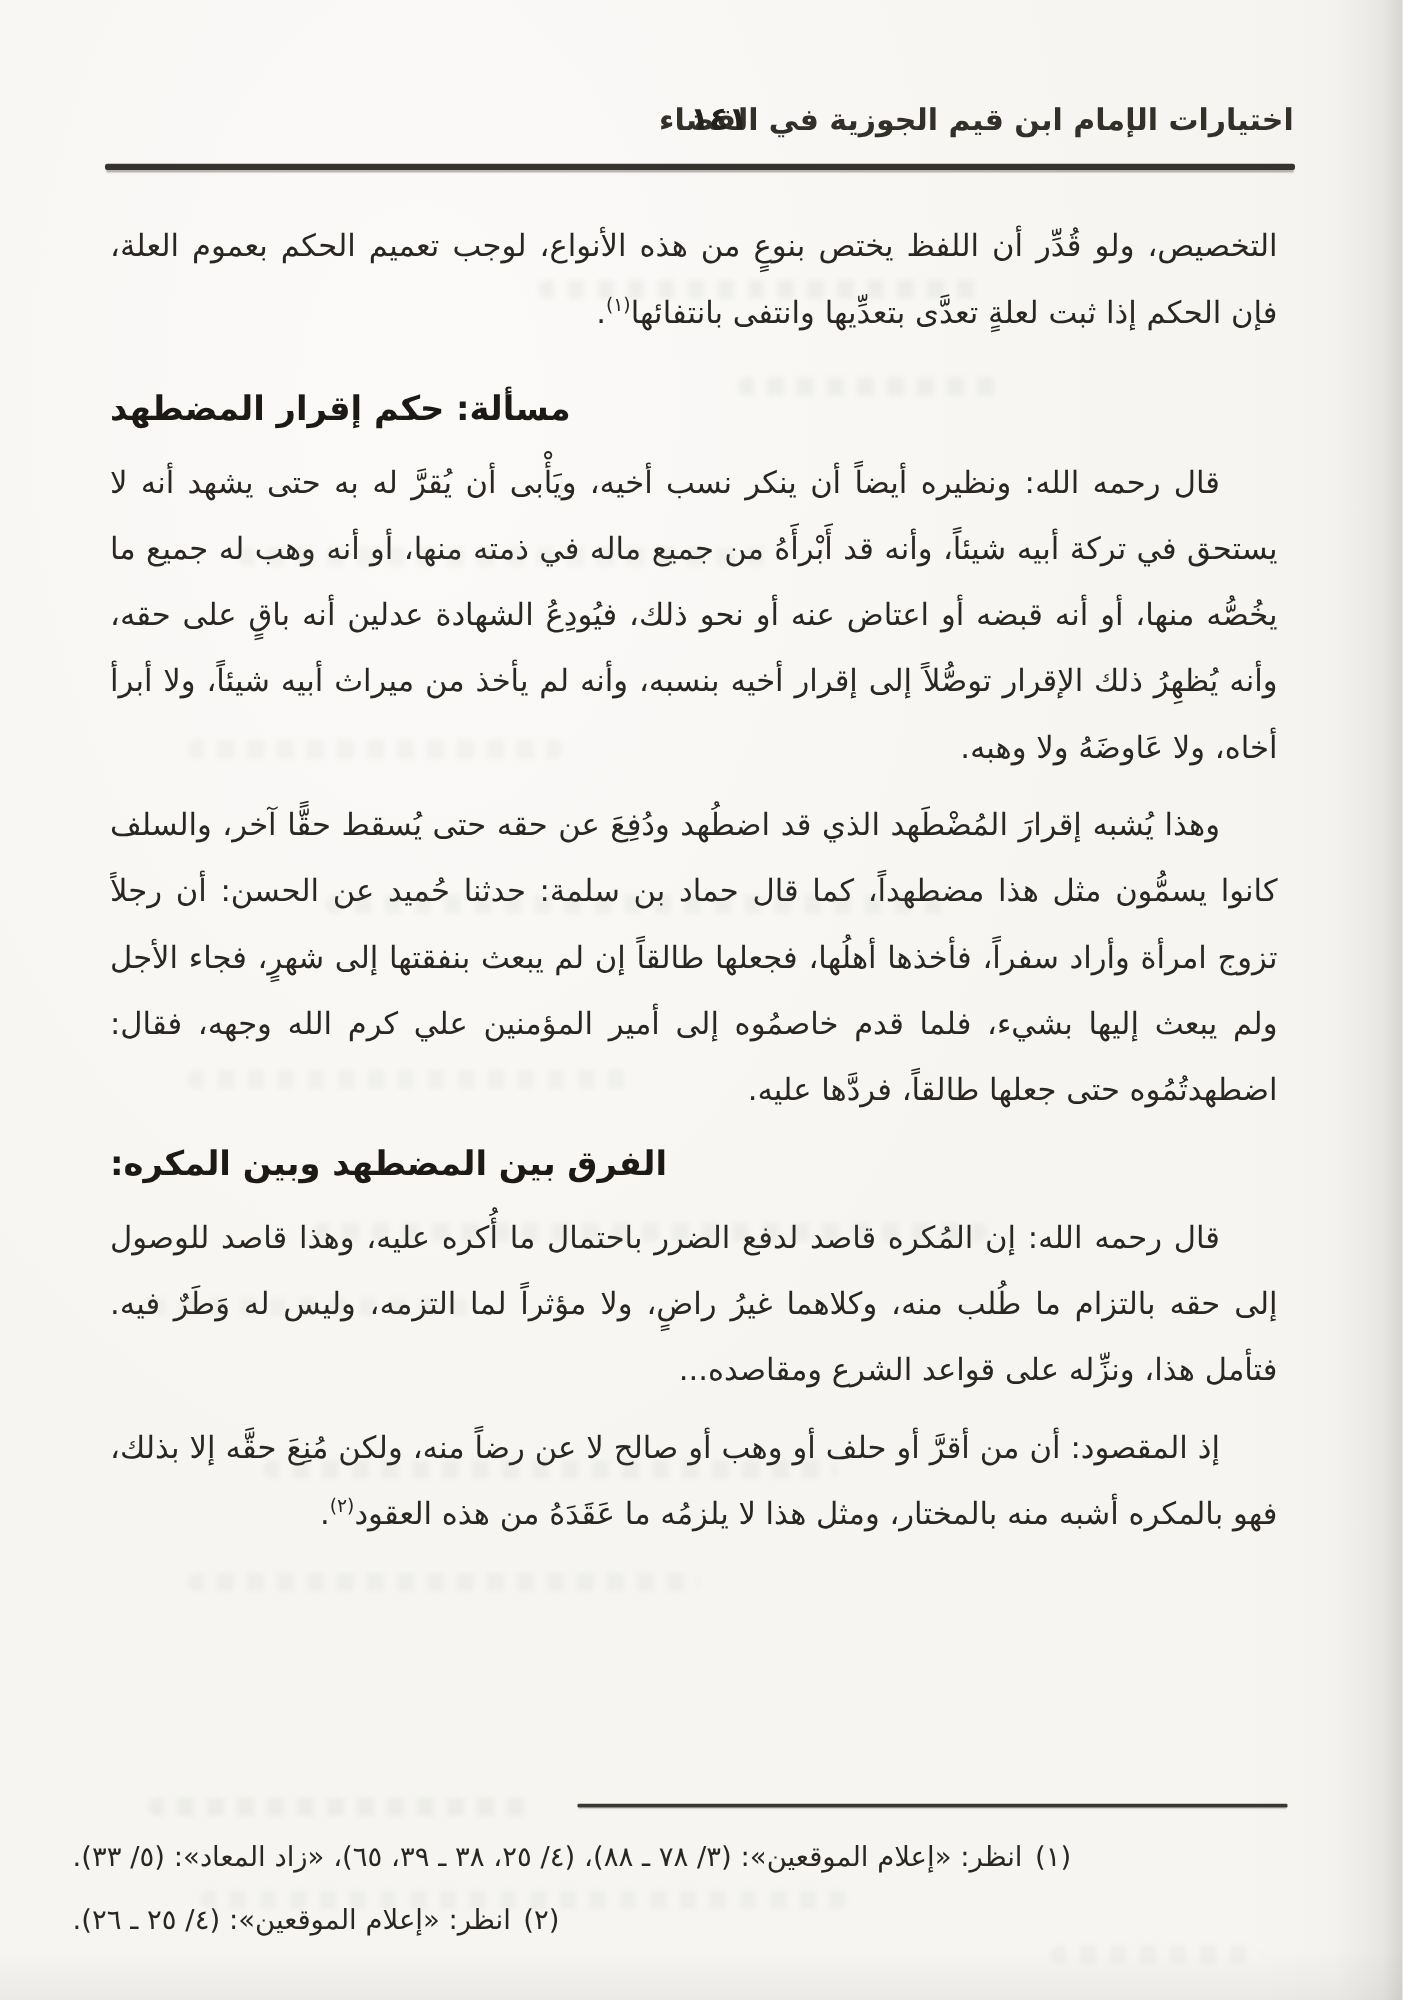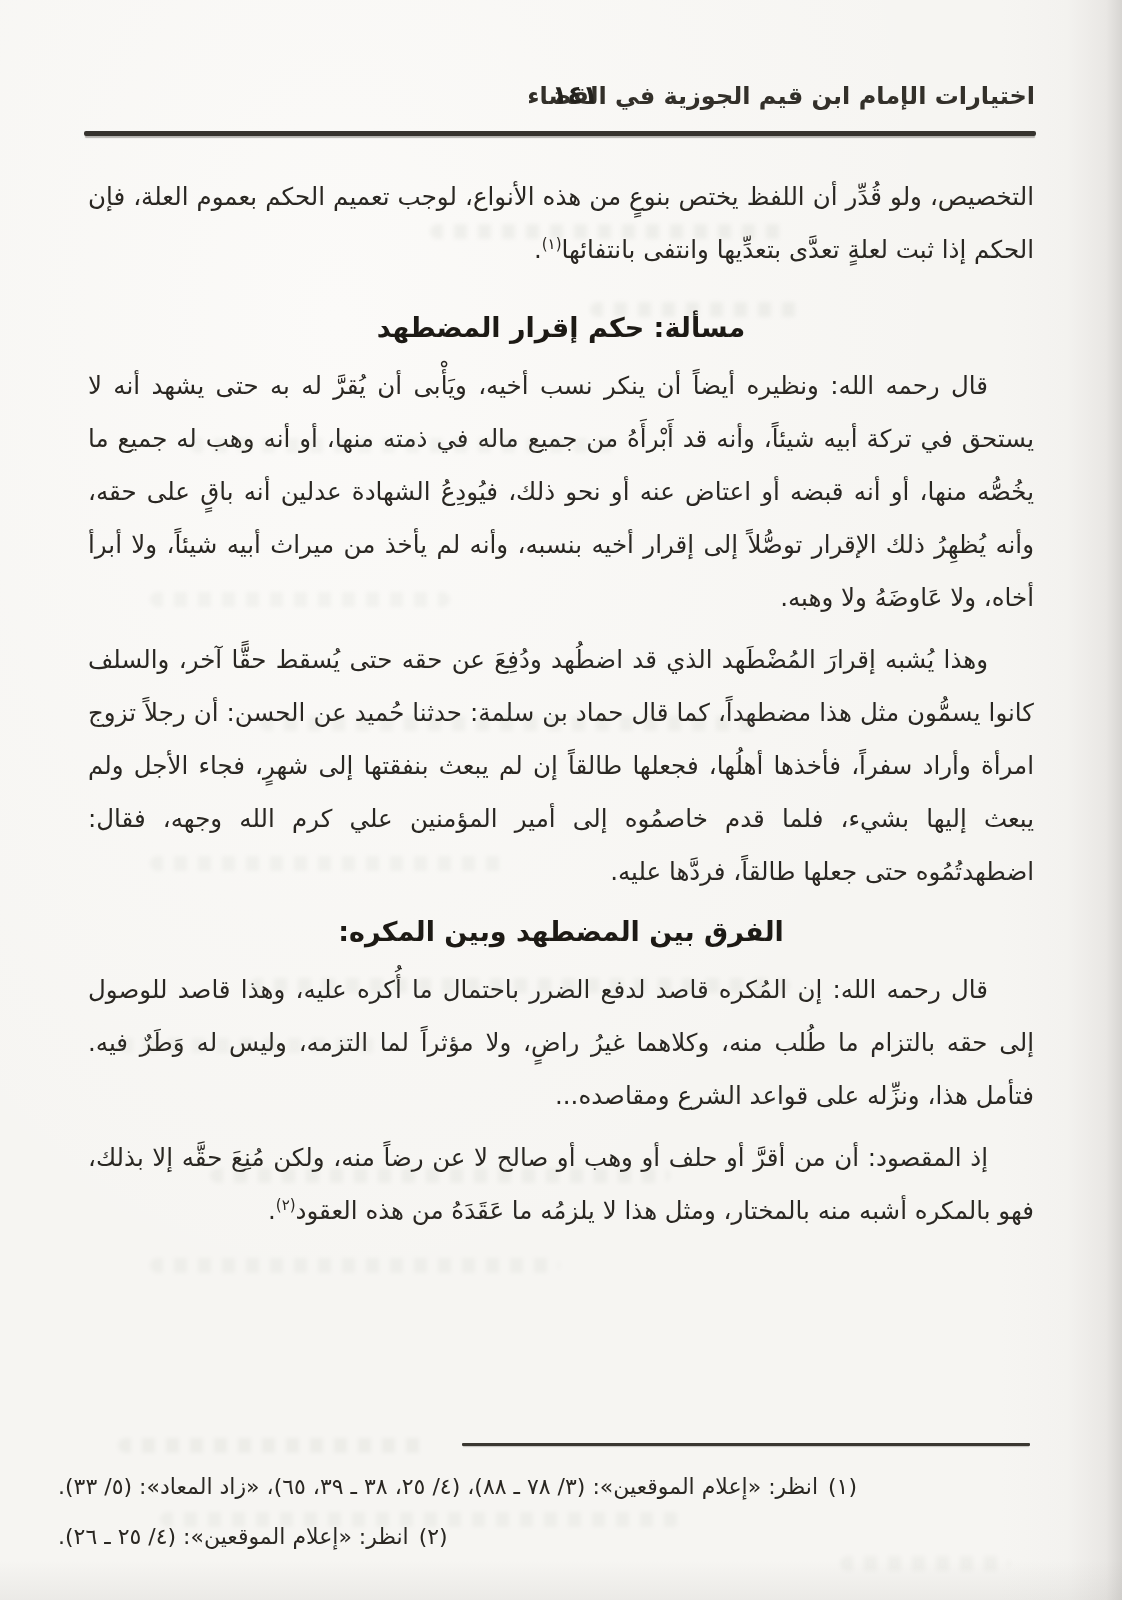--- a/index.html
+++ b/index.html
@@ -47,27 +47,27 @@
   }
 
   
   .content{
     position:absolute;top:170px;right:88px;left:88px;height:1265px;
     overflow:hidden;
     font-size:24.5px;line-height:53px;
     text-align:justify;
     color:#2a2722;
   }
-  .content p{margin:0 0 9px 0;}
+  .content p{margin:0 12px 9px 0;}
   .content p.indent{text-indent:46px;}
   .content p.cont{margin-bottom:27px;}
   .content h2{
     margin:0 0 7px 0;
     font-size:27px;line-height:49px;font-weight:bold;color:#1d1a15;
-    text-align:center;
+    text-align:left;
   }
   .content h2.second{margin-top:4px;}
   sup.fnref{font-size:15px;line-height:0;vertical-align:super;color:#2a2722;}
 
   
   .footnote-sep{
     position:absolute;top:1443px;right:92px;width:568px;height:3px;
     background:#3a3731;border-radius:1px;
     box-shadow:0 2px 1px -1px rgba(58,55,49,0.3);
   }

